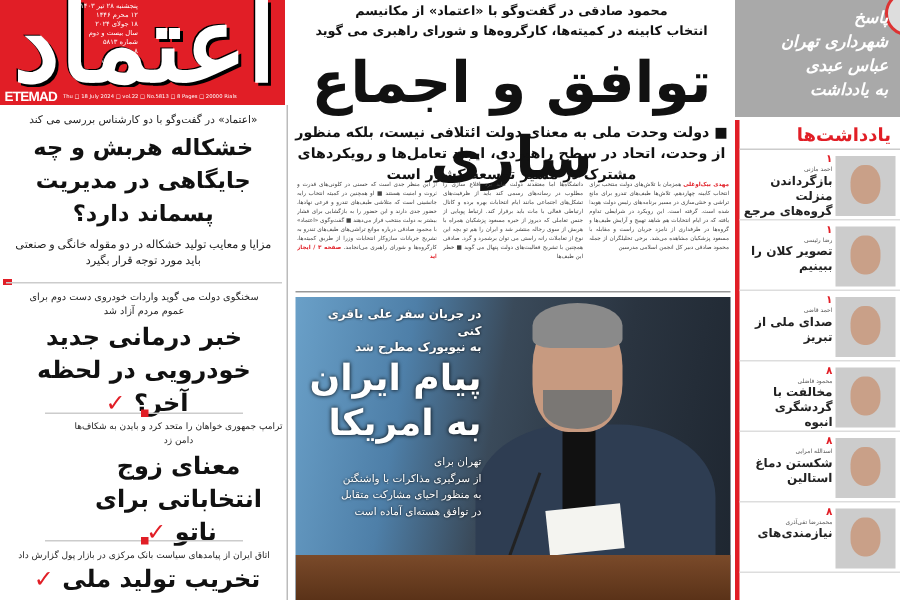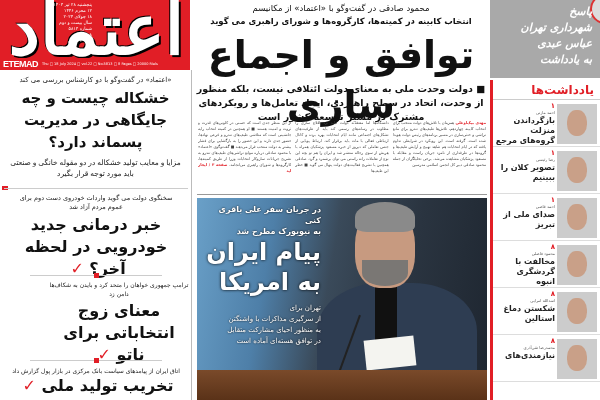--- a/index.html
+++ b/index.html
@@ -82,21 +82,21 @@
   </div>
   <div id="etemad-bar">
     <span id="etemad-word">ETEMAD</span>
     <span id="etemad-meta">Thu □ 18 July 2024 □ vol.22 □ No.5813 □ 8 Pages □ 20000 Rials</span>
   </div>
 </div>
 
 <div id="left-col" class="abs">
   <div style="padding-top:5px;">
     <div class="kicker">«اعتماد» در گفت‌وگو با دو کارشناس بررسی می کند</div>
-    <div class="lead-head" style="font-size:15px; line-height:22px; padding:2px 6px;">خشکاله چیست و چه جایگاهی در مدیریت پسماند دارد؟</div>
+    <div class="lead-head" style="font-size:15px; line-height:22px; padding:2px 6px;">خشکاله هربش و چه جایگاهی در مدیریت پسماند دارد؟</div>
     <div class="sub" style="padding:2px 10px;">مزایا و معایب تولید خشکاله در دو مقوله خانگی و صنعتی باید مورد توجه قرار بگیرد</div>
   </div>
   <div style="position:absolute; left:2px; top:116px;" class="red-dot"></div>
   <div style="position:absolute; left:4px; top:118px; width:184px; height:1px; background:#ccc;"></div>
 
   <div style="position:absolute; top:124px; left:0; width:192px;">
     <div class="kicker" style="font-size:6.5px; line-height:9px; padding:0 14px;">سخنگوی دولت می گوید واردات خودروی دست دوم برای عموم مردم آزاد شد</div>
     <div class="lead-head" style="font-size:16px; line-height:22px; padding:2px 8px;"><span>خبر درمانی جدید خودرویی در لحظه آخر؟</span> <span class="check">✓</span></div>
   </div>
   <div class="sep" style="position:absolute; top:205px; left:30px; width:132px; margin:0;">
@@ -111,21 +111,21 @@
       <div class="sep-mark"></div>
     </div>
 
   <div style="position:absolute; top:296px; left:0; width:192px;">
     <div class="kicker" style="font-size:6px; line-height:9px;">اتاق ایران از پیامدهای سیاست بانک مرکزی در بازار پول گزارش داد</div>
     <div class="lead-head" style="font-size:16px; line-height:22px;"><span>تخریب تولید ملی</span> <span class="check">✓</span></div>
   </div>
 </div>
 
 <div id="top-deck" class="abs">
-  <div class="rtl" style="font-size:8.5px; font-weight:normal; line-height:13px; padding-top:2px;">محمود صادقی در گفت‌وگو با «اعتماد» از مکانیسم</div>
+  <div class="rtl" style="font-size:8.5px; font-weight:bold; line-height:13px; padding-top:2px;">محمود صادقی در گفت‌وگو با «اعتماد» از مکانیسم</div>
   <div class="rtl" style="font-size:8.5px; font-weight:bold; line-height:13px;">انتخاب کابینه در کمیته‌ها، کارگروه‌ها و شورای راهبری می گوید</div>
 </div>
 <div id="main-head" class="abs">توافق و اجماع سازی</div>
 <div id="sub-head" class="abs">■ دولت وحدت ملی به معنای دولت ائتلافی نیست، بلکه منظور از وحدت، اتحاد در سطح راهبردی، ایجاد تعامل‌ها و رویکردهای مشترک در مسیر توسعه کشور است</div>
 
 <div id="body-cols" class="abs">
   <div class="body-col"><span class="byline">مهدی بیک‌اوغلی</span> <span>همزمان با تلاش‌های دولت منتخب برای انتخاب کابینه چهاردهم، تلاش‌ها طیف‌های تندرو برای مانع تراشی و خنثی‌سازی در مسیر برنامه‌های رئیس دولت هویدا شده است. گرفته است. این رویکرد در شرایطی تداوم یافته که در ایام انتخابات هم شاهد تهییج و آرایش طیف‌ها و گروه‌ها در طرفداری از نامزد جریان راست و مقابله با مسعود پزشکیان مشاهده می‌شد. برخی تحلیلگران از جمله محمود صادقی دبیر کل انجمن اسلامی مدرسین</span></div>
   <div class="body-col">دانشگاه‌ها اما معتقدند دولت نباید برد اقلاع سازی را مطلوب در رسانه‌های رسمی کند باید از ظرفیت‌های تشکل‌های اجتماعی مانند ایام انتخابات بهره برده و کانال ارتباطی فعالی با مات باید برقرار کند. ارتباط پویایی از جنس تعاملی که دیروز از خبره مسعود پزشکیان همراه با هربش از سوی رجاله منتشر شد و ایران را هم تو بچه این نوع از تعاملات رانه راستی می توان برشمرد و گرد. صادقی همچنین با تشریح فعالیت‌های دولت پنهال می گوید ■ خطر این طیف‌ها</div>
   <div class="body-col"><span>از این منظر جدی است که حسنی در کلونی‌های قدرت و ثروت و امنیت هستند ■ او همچنین در کمیته انتخاب رایه جانشینی است که متلاشی طیف‌های تندرو و فرعی نهادها، حضور جدی دارند و این حضور را به بازگشایی برای فشار بیشتر به دولت منتخب فراز می‌دهند ■ گفت‌وگوی «اعتماد» با محمود صادقی درباره موانع تراشی‌های طیف‌های تندرو به تشریح جریانات سازوکار انتخابات وزرا از طریق کمیته‌ها، کارگروه‌ها و شورای راهبری می‌انجامد.</span> <span class="byline">صفحه ۳ / ایجاز اید</span></div>
 </div>

